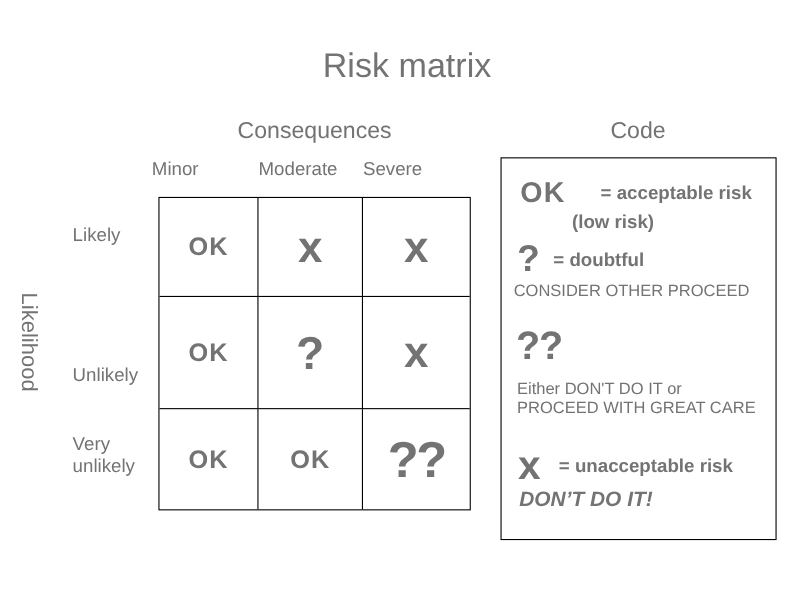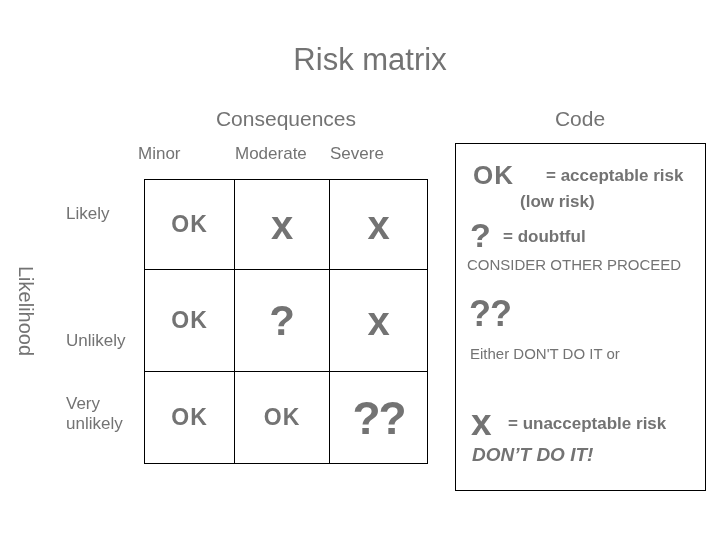--- a/index.html
+++ b/index.html
@@ -119,19 +119,20 @@
     <div class="lg lg-ok-sym">OK</div>
     <div class="lg lg-ok-meaning">= acceptable risk</div>
     <div class="lg lg-ok-sub">(low risk)</div>
 
     <div class="lg lg-q-sym">?</div>
     <div class="lg lg-q-meaning">= doubtful</div>
     <div class="lg lg-q-note">CONSIDER OTHER PROCEED</div>
 
     <div class="lg lg-qq-sym">??</div>
     <div class="lg lg-qq-note1">Either DON'T DO IT or</div>
+    <div class="lg lg-qq-note2">PROCEED WITH GREAT CARE</div>
 
     <div class="lg lg-x-sym">x</div>
     <div class="lg lg-x-meaning">= unacceptable risk</div>
     <div class="lg lg-x-note">DON’T DO IT!</div>
   </div>
 
 </div>
 
 </body></html>

